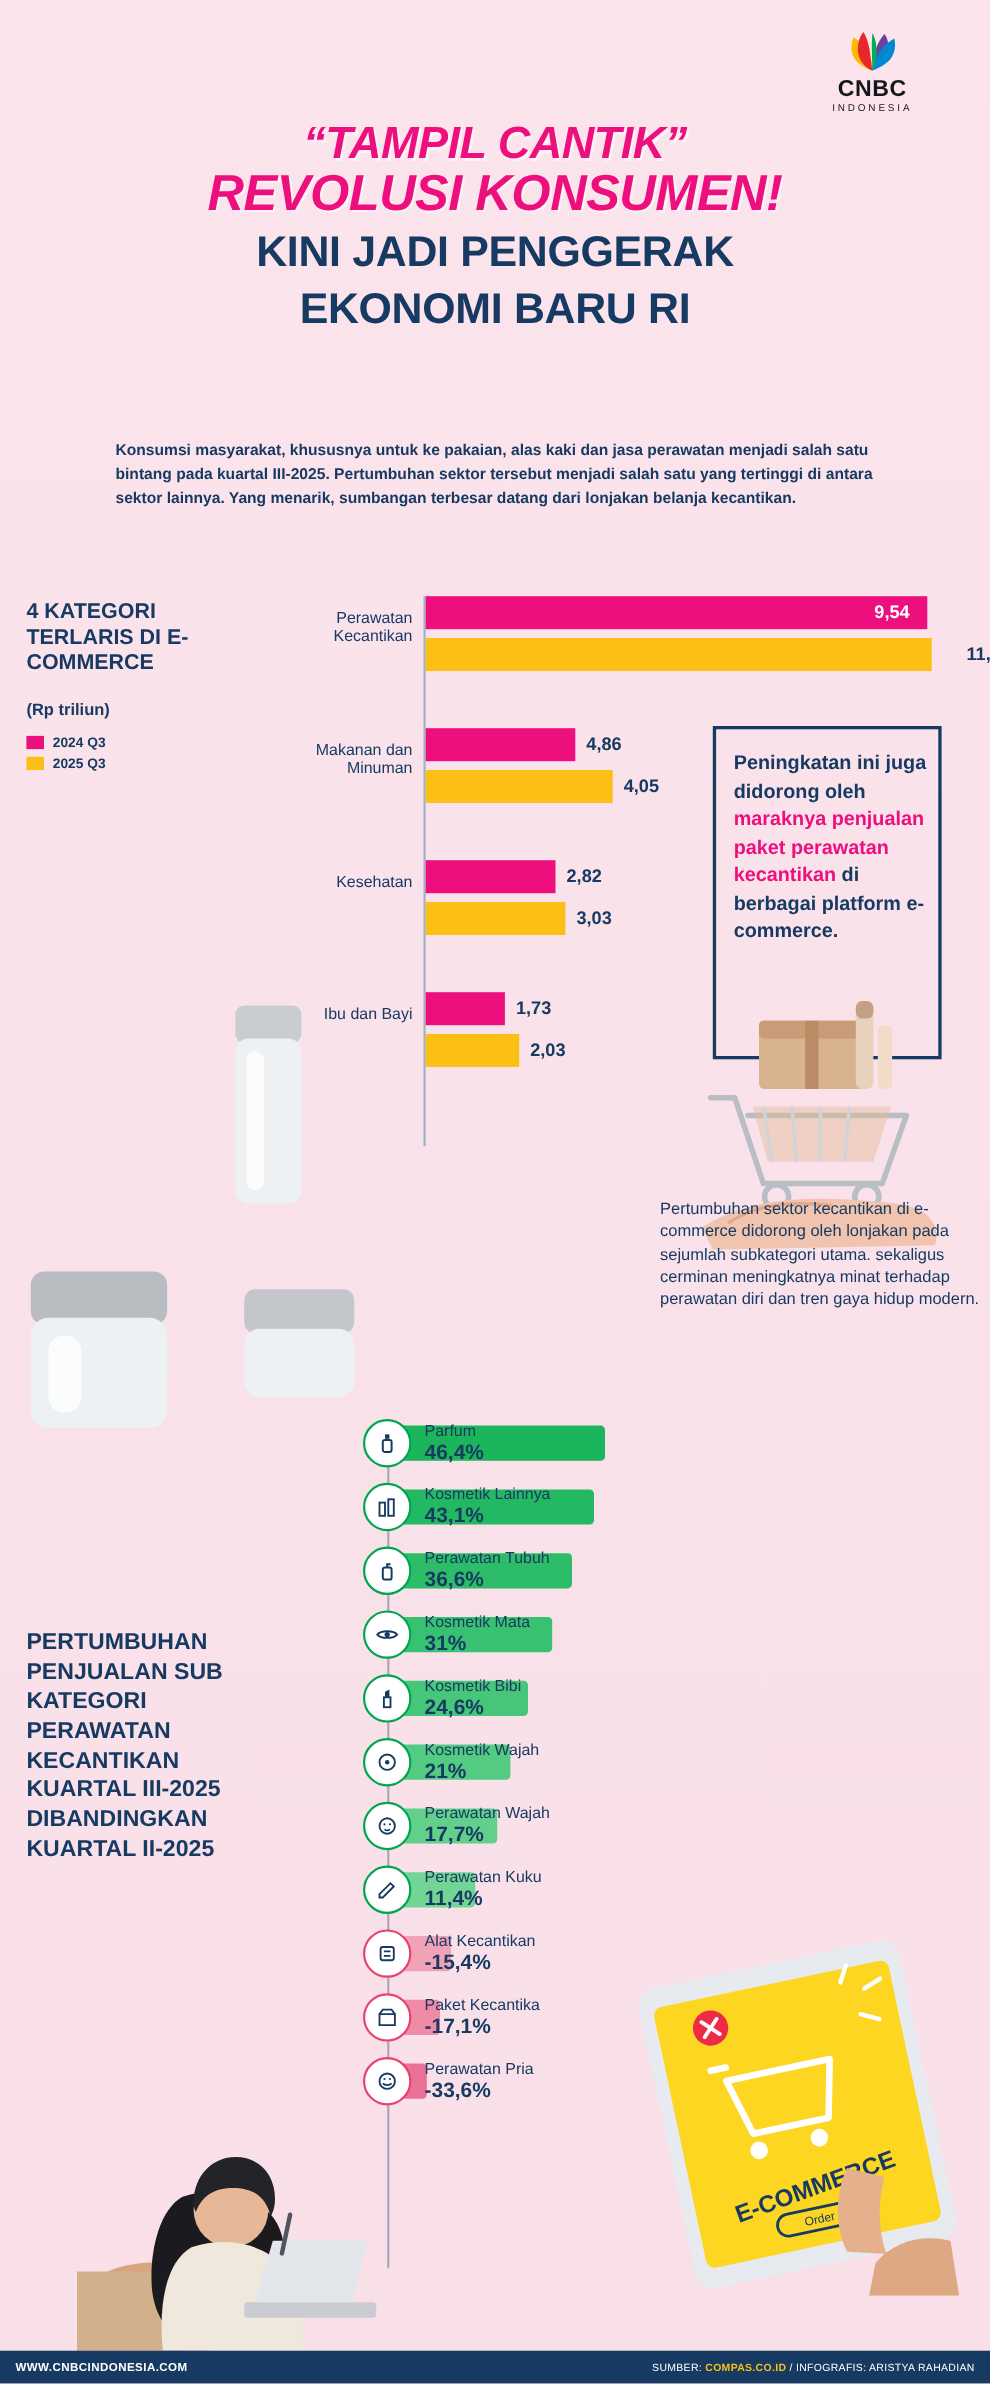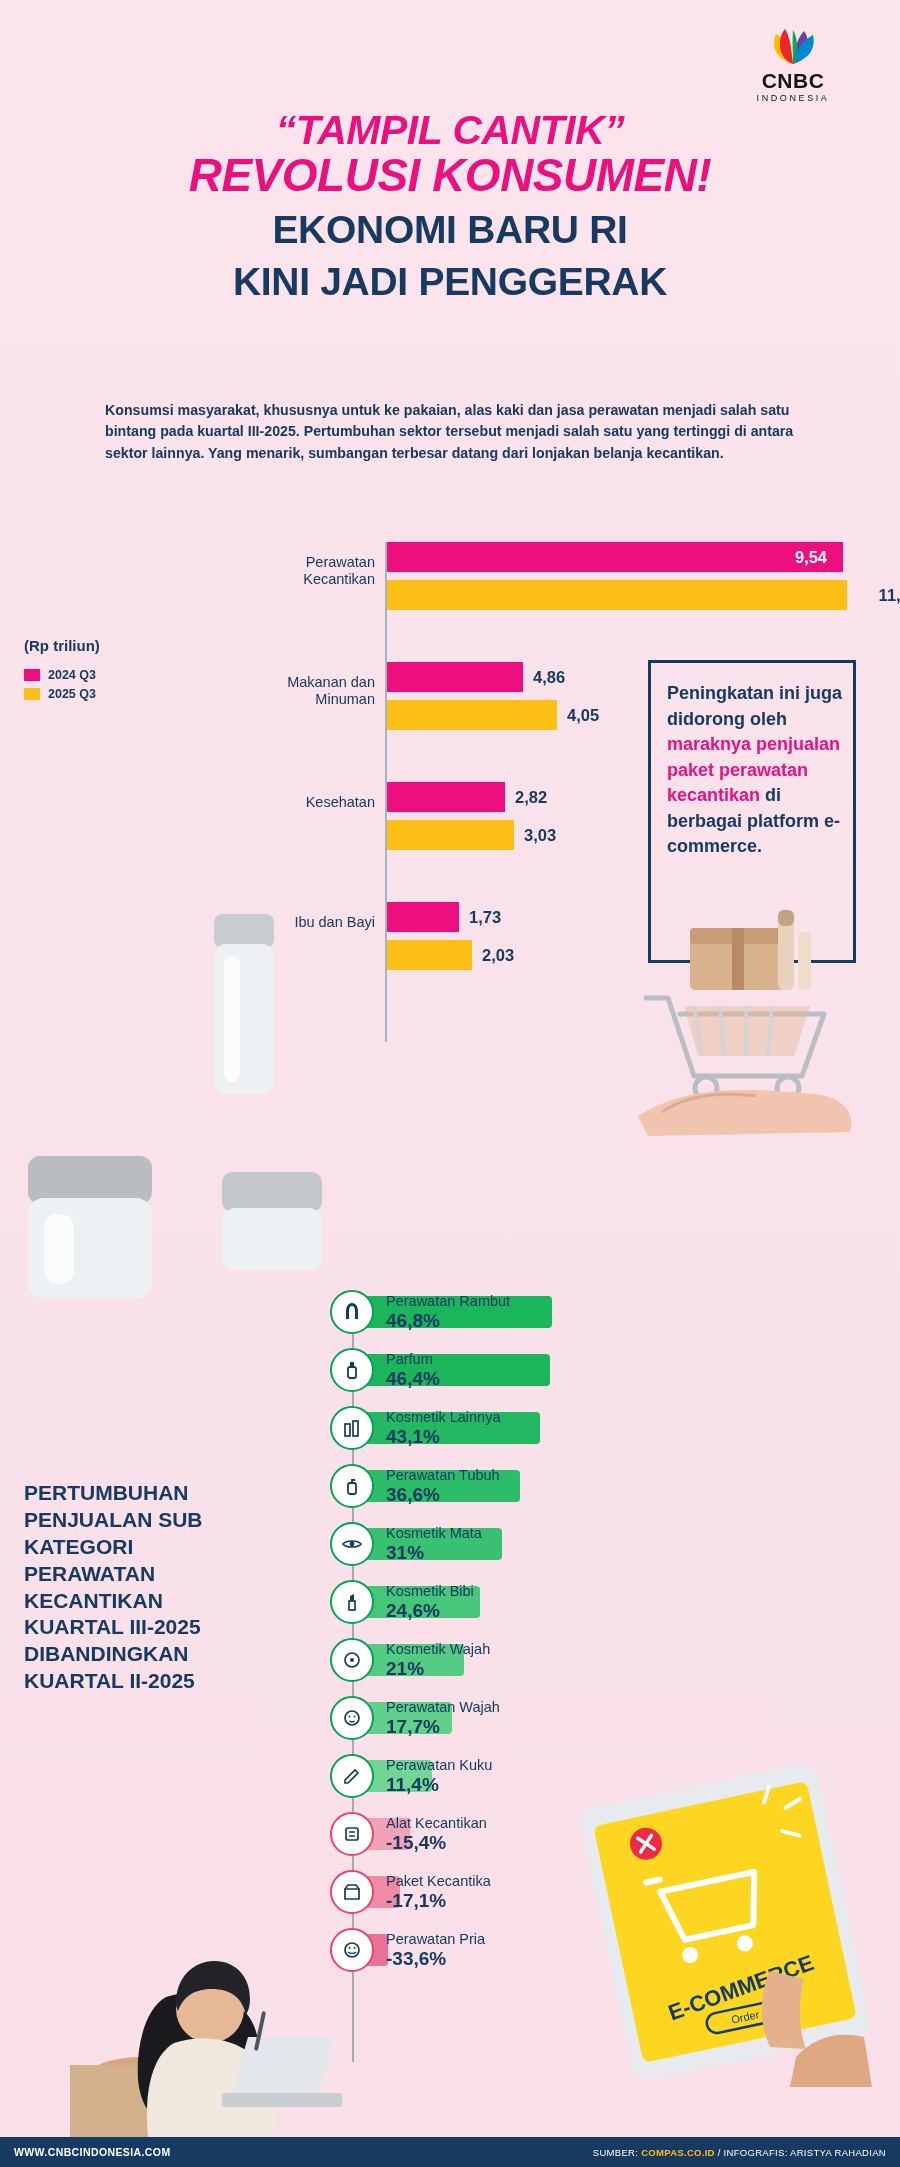--- a/index.html
+++ b/index.html
@@ -240,25 +240,26 @@
       <path d="M26 38 C29 24 35 15 46 9 C48 16 46 26 39 31 C34 35 29 37 26 38Z" fill="#0089d0"></path>
       <path d="M26 38 C26 26 25 16 26 4 C30 10 31 22 29 30 C28 34 27 37 26 38Z" fill="#00b04f"></path>
     </svg>
     <div class="logo-text">CNBC</div>
     <div class="logo-sub">INDONESIA</div>
   </div>
 
   <div class="headline">
     <div class="hl-pink l2">“TAMPIL CANTIK”</div>
     <div class="hl-pink">REVOLUSI KONSUMEN!</div>
+    <div class="hl-navy">KINI JADI PENGGERAK</div>
     <div class="hl-navy">EKONOMI BARU RI</div>
-    <div class="hl-navy">KINI JADI PENGGERAK</div>
   </div>
   <div class="lede">Konsumsi masyarakat, khususnya untuk ke pakaian, alas kaki dan jasa perawatan menjadi salah satu bintang pada kuartal III-2025. Pertumbuhan sektor tersebut menjadi salah satu yang tertinggi di antara sektor lainnya. Yang menarik, sumbangan terbesar datang dari lonjakan belanja kecantikan.</div>
 
+  <div class="s1-title">4 KATEGORI TERLARIS DI E-COMMERCE</div>
   <div class="s1-unit">(Rp triliun)</div>
 
   <div class="legend">
     <div class="legend-row">
       <span class="legend-swatch" style="background:#ec0f7d"></span>
       <span class="legend-label">2024 Q3</span>
     </div>
     <div class="legend-row">
       <span class="legend-swatch" style="background:#fcbf16"></span>
       <span class="legend-label">2025 Q3</span>
@@ -328,39 +329,28 @@
       <line x1="92" y1="126" x2="96" y2="176" stroke="#cfd4d9" stroke-width="3"></line>
       <line x1="118" y1="126" x2="118" y2="176" stroke="#cfd4d9" stroke-width="3"></line>
       <line x1="144" y1="126" x2="140" y2="176" stroke="#cfd4d9" stroke-width="3"></line>
       <circle cx="78" cy="208" r="11" fill="none" stroke="#b9bec4" stroke-width="5"></circle>
       <circle cx="160" cy="208" r="11" fill="none" stroke="#b9bec4" stroke-width="5"></circle>
       <path d="M10 236 C60 204 120 208 186 214 C214 217 228 232 222 252 L20 256Z" fill="#f0c4ae"></path>
       <path d="M34 232 C60 214 96 212 128 216" stroke="#e0a98f" stroke-width="3" fill="none"></path>
     </svg>
   </div>
 
+  <div class="mid-par">Pertumbuhan sektor kecantikan di e-commerce didorong oleh lonjakan pada sejumlah subkategori utama. sekaligus cerminan meningkatnya minat terhadap perawatan diri dan tren gaya hidup modern.</div>
 
   <div class="s2-title">PERTUMBUHAN PENJUALAN SUB KATEGORI PERAWATAN KECANTIKAN KUARTAL III-2025 DIBANDINGKAN KUARTAL II-2025</div>
 
   <div class="growth">
     <div class="g-spine"></div>
 
 
-    <div class="g-row" style="height:58px">
-      <div class="g-bar" style="top:6px; width:200px; background:#1bb55c"></div>
-      <div class="g-icon">
-        <svg width="24" height="24" viewBox="0 0 24 24">
-            <path d="M12 3c4 0 6 4 6 8v8h-3v-8c0-3-1-5-3-5s-3 2-3 5v8H6v-8c0-4 2-8 6-8z" fill="#173a63"></path>
-          </svg>
-      </div>
-      <div class="g-text" style="top:2px">
-        <div class="g-name">Perawatan Rambut</div>
-        <div class="g-pct">46,8%</div>
-      </div>
-    </div>
 
     <div class="g-row" style="height:58px">
       <div class="g-bar" style="top:6px; width:198px; background:#1bb55c"></div>
       <div class="g-icon">
         <svg width="24" height="24" viewBox="0 0 24 24">
             <rect x="8" y="9" width="8" height="11" rx="2" fill="none" stroke="#173a63" stroke-width="1.8"></rect>
             <rect x="10" y="4" width="4" height="4" fill="#173a63"></rect>
           </svg>
       </div>
       <div class="g-text" style="top:2px">

